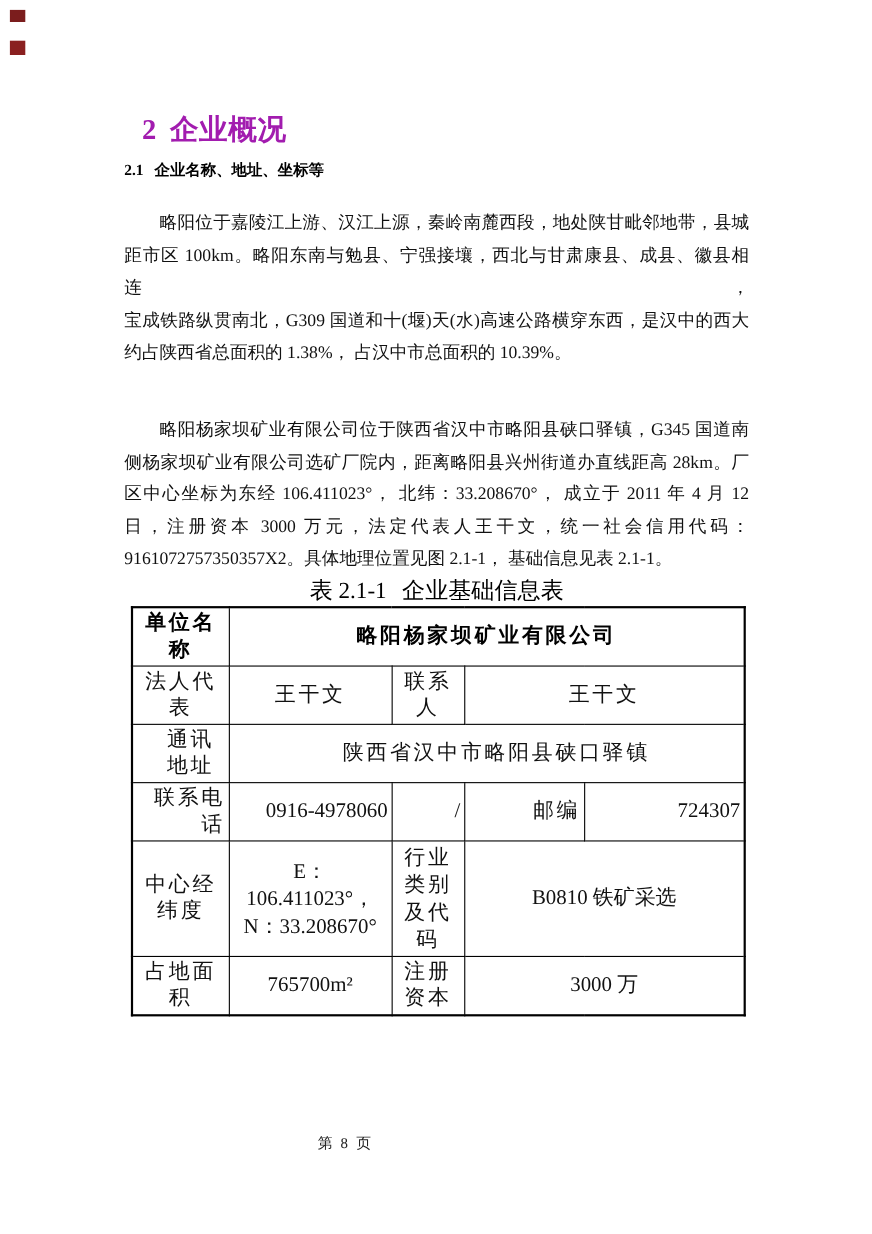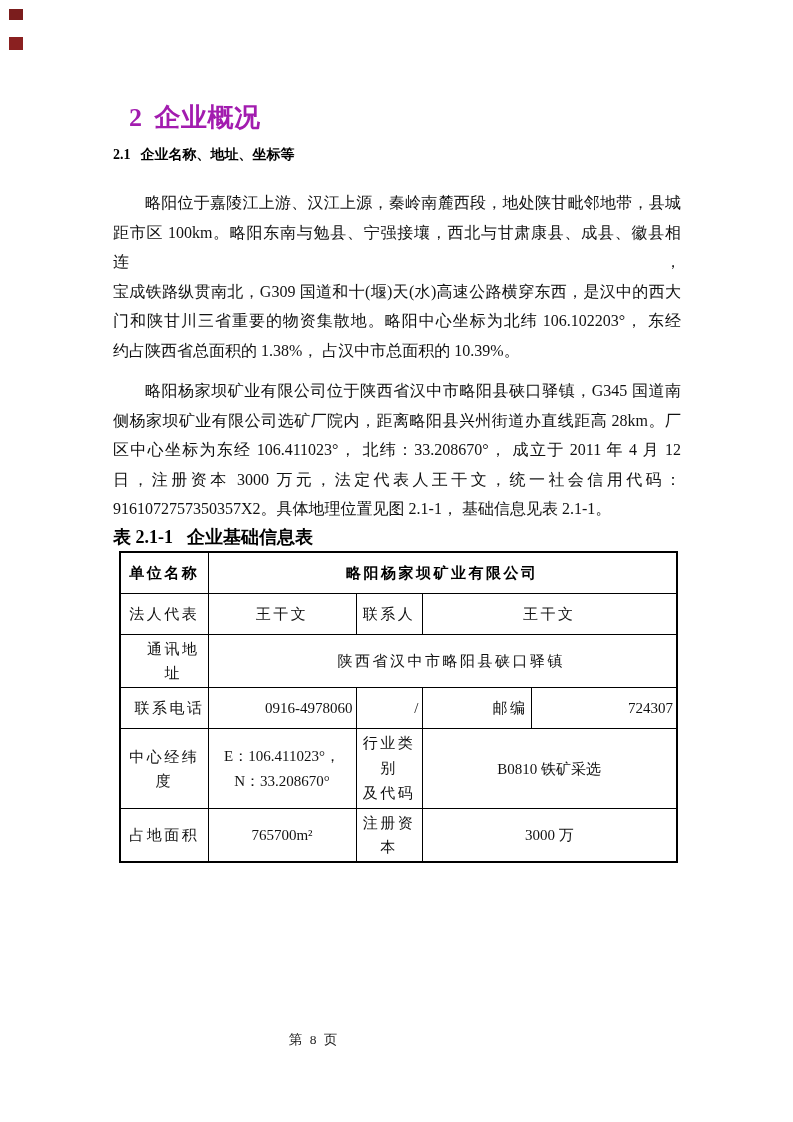--- a/index.html
+++ b/index.html
@@ -31,30 +31,30 @@
     position:absolute;left:113px;width:568px;
     font-size:16px;line-height:29.6px;color:#111;
   }
   #para1{top:188px;}
   #para2{top:376px;}
   .ln{text-align:justify;text-align-last:justify;}
   .ln.first{text-indent:2em;}
   .ln.last{text-align:left;text-align-last:auto;}
   .caption{
     position:absolute;left:113px;top:527px;width:568px;
-    font-weight:bold;font-size:18px;color:#000;
+    text-align:center;font-weight:normal;font-size:21px;color:#000;
     line-height:20px;
   }
   .caption .cap-label{margin-right:14px;}
   table.info{
     position:absolute;left:119px;top:551px;
     border-collapse:collapse;
     table-layout:fixed;
     width:557px;
-    font-size:15px;color:#111;
+    font-size:19px;color:#111;
   }
   table.info td{
     border:1px solid #000;
     text-align:center;vertical-align:middle;
     padding:2px 3px;
     line-height:24px;
   }
   table.info{border:2px solid #000;}
   tr.r1 td{height:36px;}
   tr.r2 td{height:36px;}
@@ -84,21 +84,20 @@
   </div>
 
   <div class="h2">
     <span class="num">2.1</span><span>企业名称、地址、坐标等</span>
   </div>
 
   <div id="para1" class="para">
     <div class="ln first">略阳位于嘉陵江上游、汉江上源，秦岭南麓西段，地处陕甘毗邻地带，县城</div>
     <div class="ln">距市区 100km。略阳东南与勉县、宁强接壤，西北与甘肃康县、成县、徽县相连，</div>
     <div class="ln">宝成铁路纵贯南北，G309 国道和十(堰)天(水)高速公路横穿东西，是汉中的西大</div>
-    <div class="ln">门和陕甘川三省重要的物资集散地。略阳中心坐标为北纬 106.102203°， 东经</div>
     <div class="ln last">约占陕西省总面积的 1.38%， 占汉中市总面积的 10.39%。</div>
   </div>
 
   <div id="para2" class="para">
     <div class="ln first">略阳杨家坝矿业有限公司位于陕西省汉中市略阳县硖口驿镇，G345 国道南</div>
     <div class="ln">侧杨家坝矿业有限公司选矿厂院内，距离略阳县兴州街道办直线距高 28km。厂</div>
     <div class="ln">区中心坐标为东经 106.411023°， 北纬：33.208670°， 成立于 2011 年 4 月 12</div>
     <div class="ln">日，注册资本 3000 万元，法定代表人王干文，统一社会信用代码：</div>
     <div class="ln last">9161072757350357X2。具体地理位置见图 2.1-1， 基础信息见表 2.1-1。</div>
   </div>

